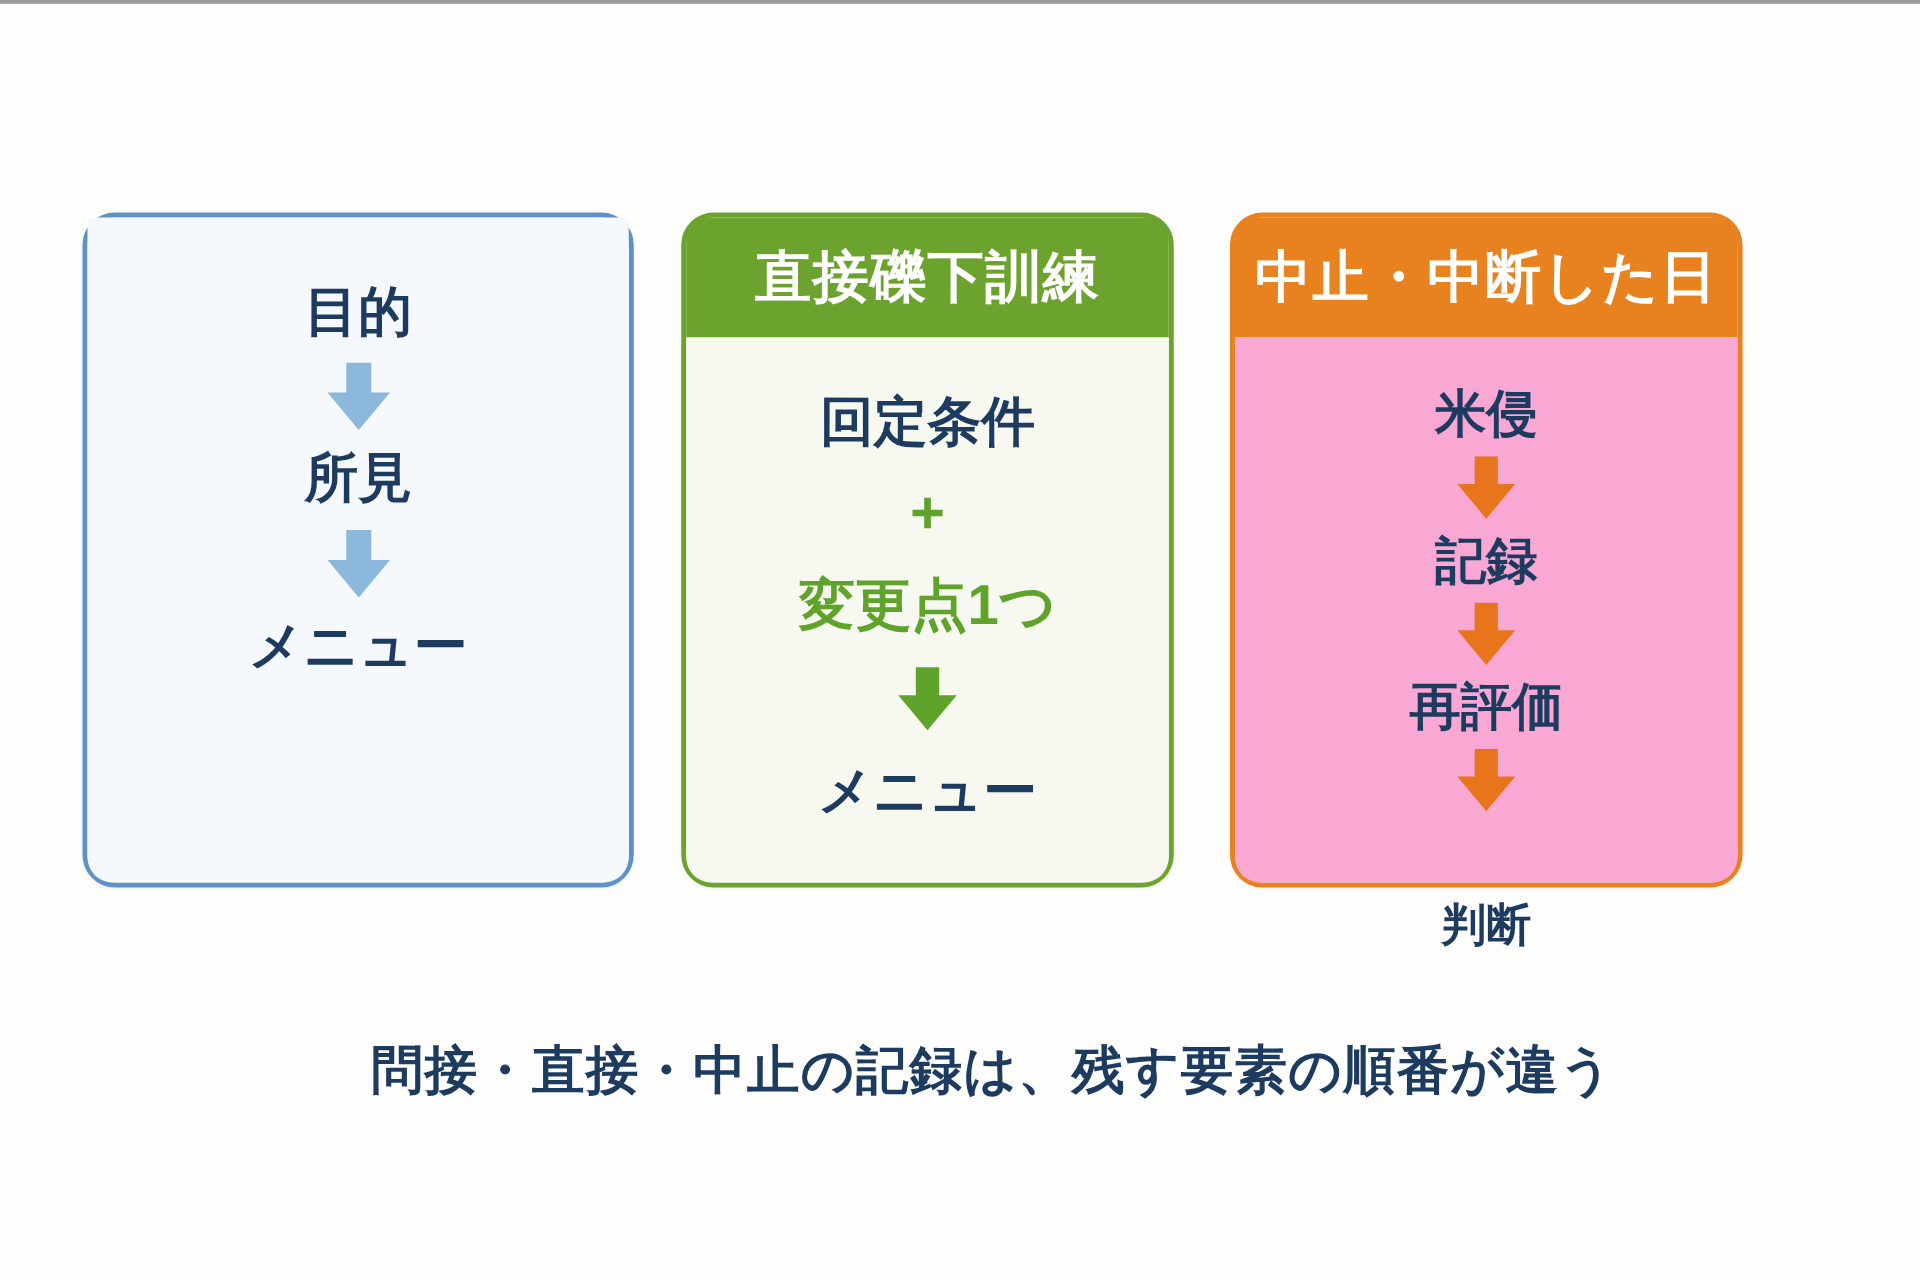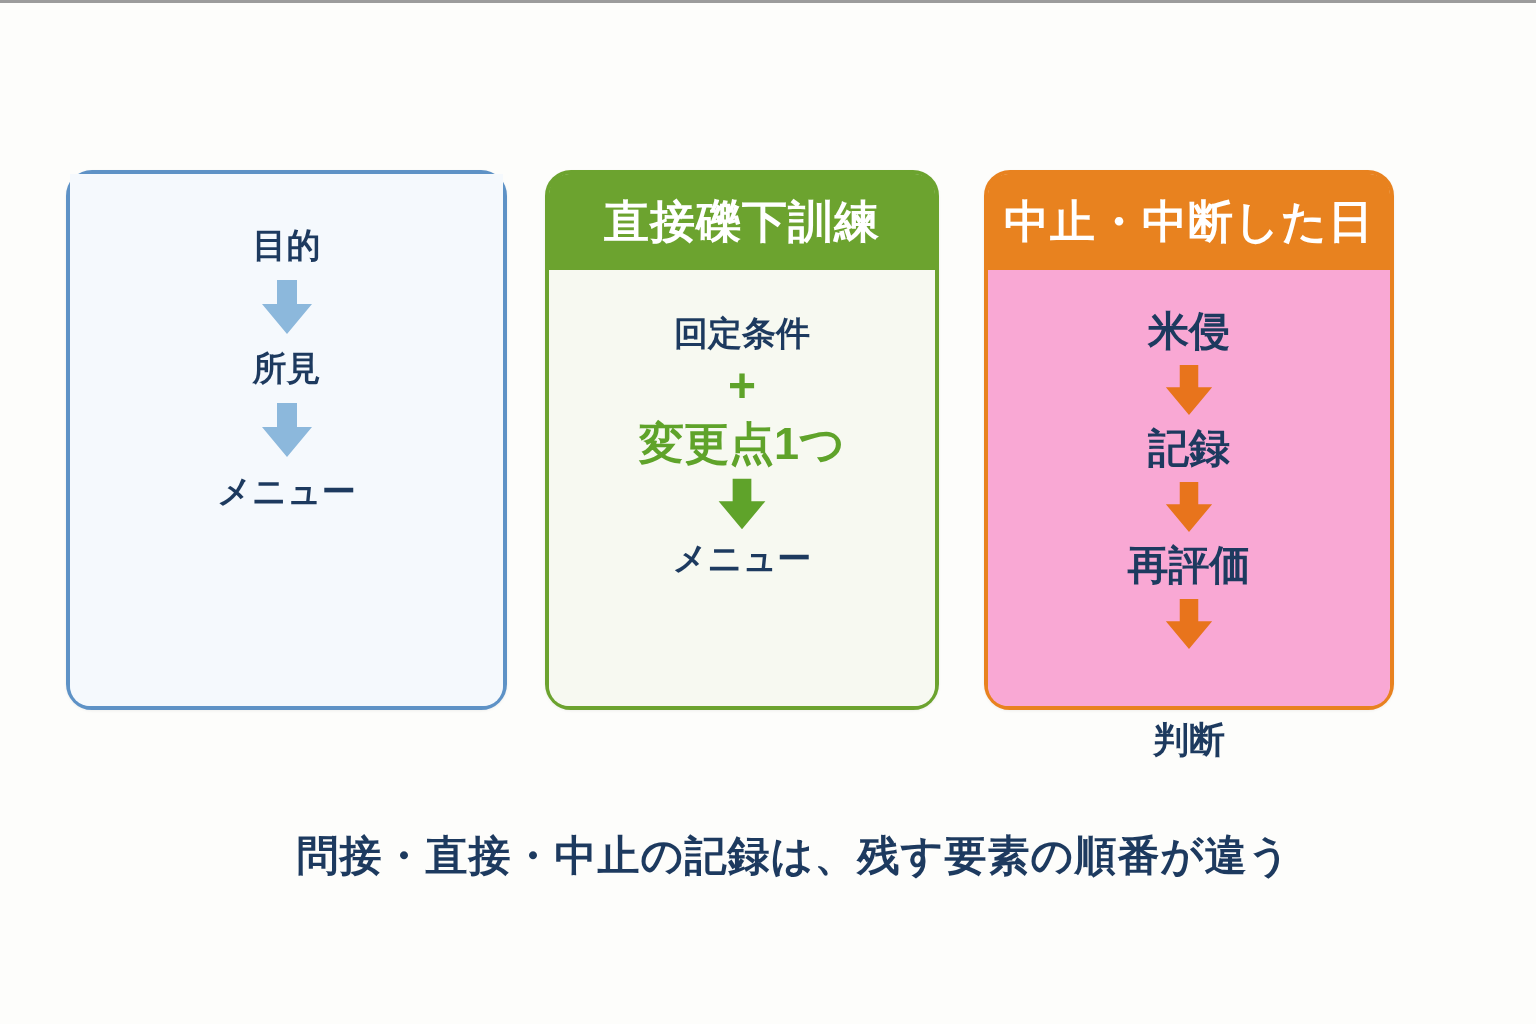--- a/index.html
+++ b/index.html
@@ -19,33 +19,33 @@
   .card-header {
     height:96px; flex:0 0 96px;
     border-radius:20px 20px 0 0;
     display:flex; align-items:center; justify-content:center;
     color:#ffffff; font-weight:bold; font-size:45px; letter-spacing:1px;
   }
   .card-body {
     flex:1; border-radius:0 0 20px 20px;
     display:flex; flex-direction:column; align-items:center;
   }
-  .step { font-weight:bold; font-size:34px; color:#1d3a5f; line-height:1.15; }
+  .step { font-weight:bold; font-size:43px; color:#1d3a5f; line-height:1.15; }
   .arrow { line-height:0; }
 
   
   .card-indirect { left:66px; width:441px; border-color:#5e92c6; }
   .card-indirect .card-header { background:#5e92c6; }
   .card-indirect .card-body { background:#f5f9fd; padding-top:52px; gap:15px; }
   .card-indirect .arrow svg { fill:#8cb8dc; }
 
   
   .card-direct { left:545px; width:394px; border-color:#6ca32f; }
   .card-direct .card-header { background:#6ca32f; }
-  .card-direct .card-body { background:#f7f9f1; padding-top:44px; gap:9px; }
+  .card-direct .card-body { background:#f7f9f1; padding-top:44px; gap:24px; }
   .card-direct .arrow svg { fill:#5fa32a; }
   .step-plus { font-weight:bold; font-size:48px; color:#5fa32a; line-height:1; }
   .step-highlight { font-weight:bold; font-size:45px; color:#5fa32a; line-height:1.1; }
 
   
   .card-stopped { left:984px; width:410px; border-color:#e8821f;justify-content:flex-end; }
   .card-stopped .card-header { background:#e8821f; }
   .card-stopped .card-body { background:#f9a8d4; padding-top:38px; gap:10px; }
   .card-stopped .arrow svg { fill:#e8741c; }
   .card-stopped .step { font-size:41px; }

